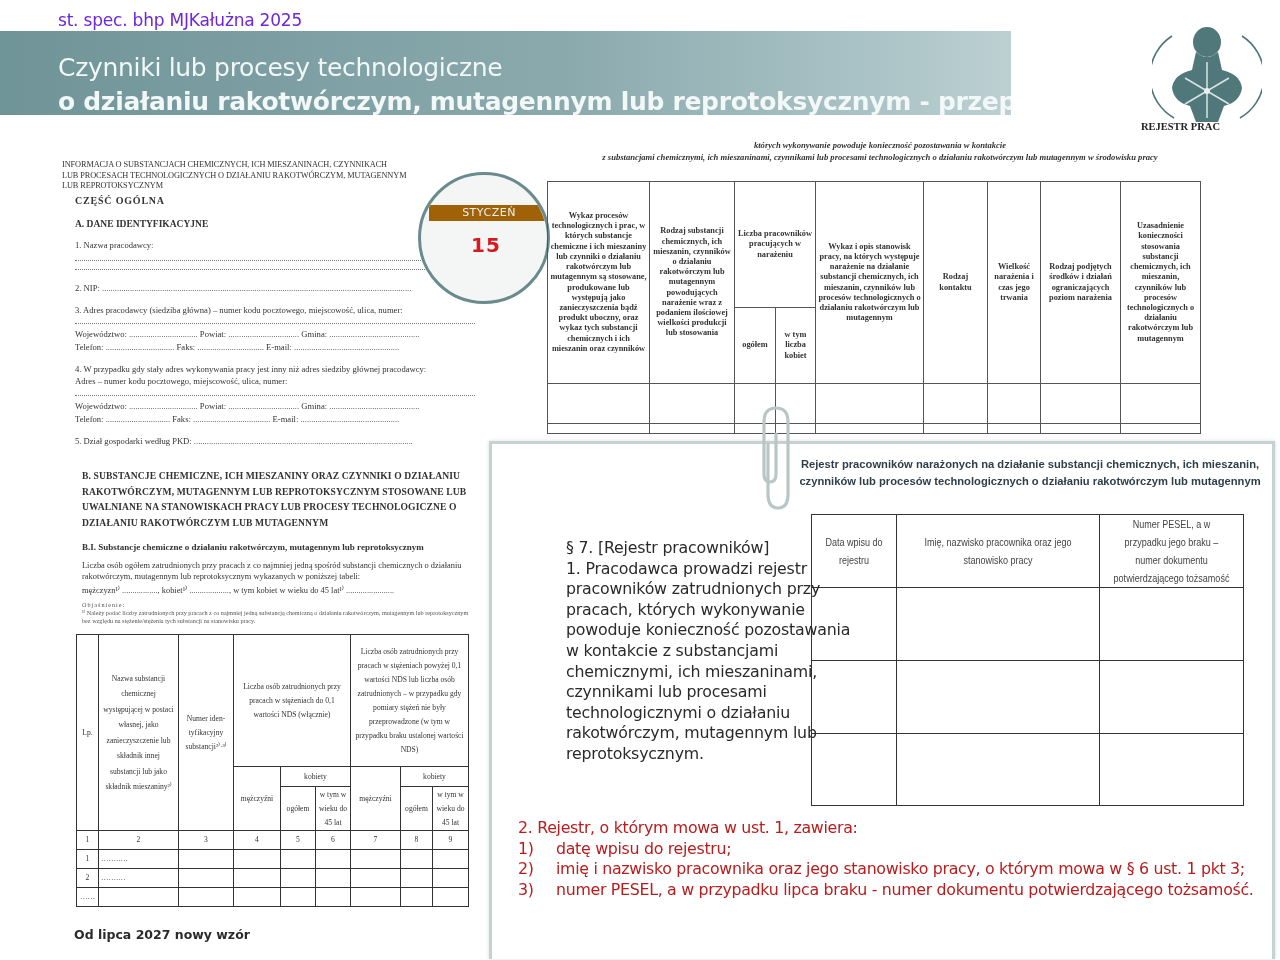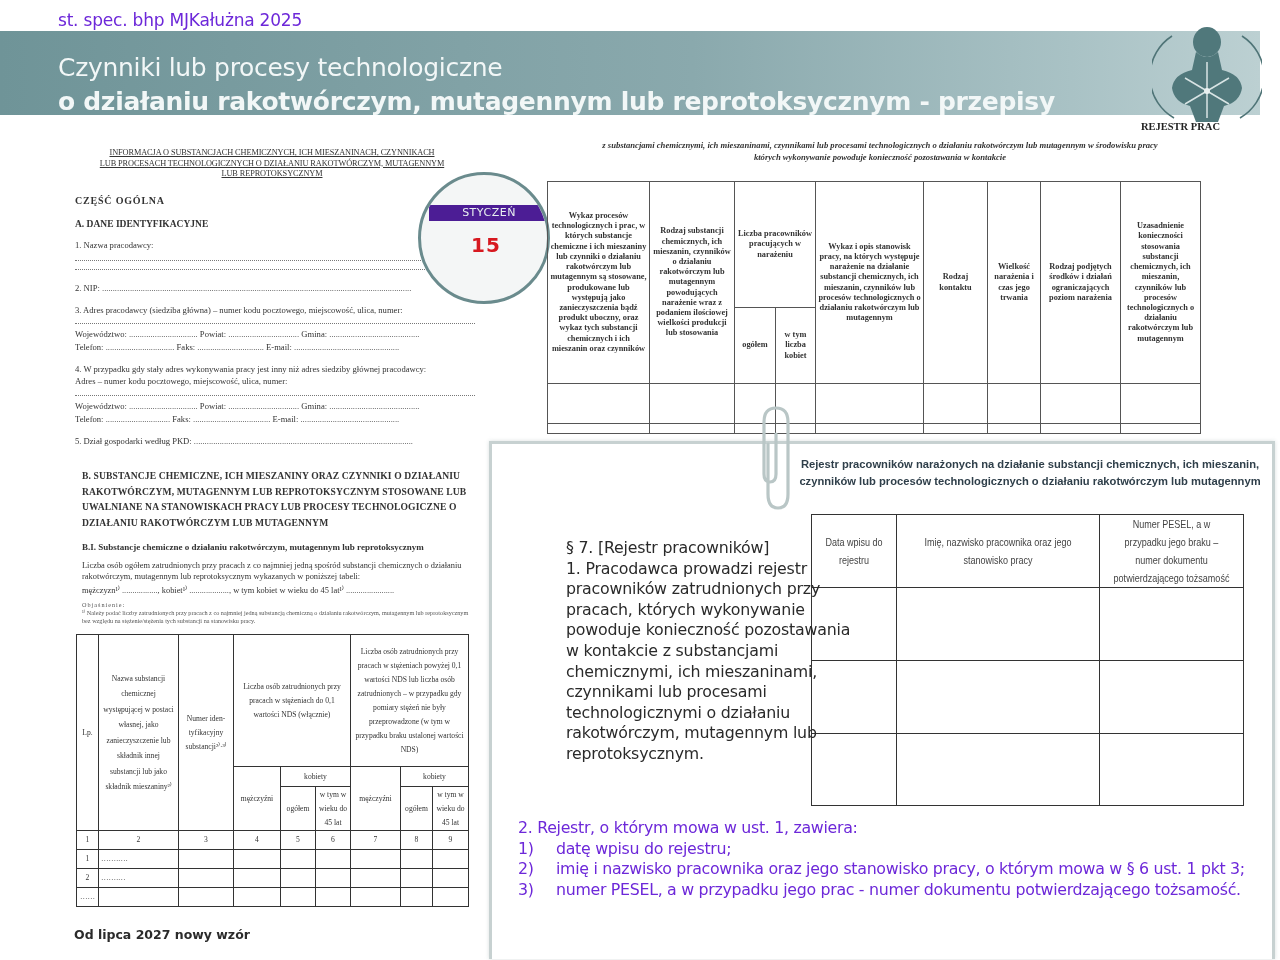--- a/index.html
+++ b/index.html
@@ -1,63 +1,63 @@
 <!DOCTYPE html>
 <html><head>
 <meta charset="utf-8">
 <style>
   * { box-sizing: border-box; margin: 0; padding: 0; }
   html, body { width: 1280px; height: 960px; overflow: hidden; background: #ffffff; }
   body { position: relative; font-family: "Liberation Sans", sans-serif; color: #222; }
 
   .author { position: absolute; left: 58px; top: 10px; font-size: 17px; color: #6d28d9; font-family: "DejaVu Sans", sans-serif; letter-spacing: -0.2px; }
-  .banner { position: absolute; left: 0; top: 31px; width: 1260px; height: 84px;
+  .banner { position: absolute; left: 0; top: 31px; width: 1011px; height: 84px;
     background: linear-gradient(90deg, #6f9498 0%, #8aa9ad 55%, #a9c2c5 85%, #bcd0d2 100%); overflow: hidden; }
   .banner .t1, .banner .t2 { position: absolute; left: 58px; color: #f2f7f7; font-family: "DejaVu Sans", sans-serif; font-size: 25px; font-weight: normal; letter-spacing: -0.3px; white-space: nowrap; }
   .banner .t1 { top: 22px; }
   .banner .t2 { top: 56px; font-weight: bold; }
   .logo { position: absolute; left: 1152px; top: 22px; width: 110px; height: 110px; }
 
   
   .doc-left { position: absolute; left: 62px; top: 140px; width: 420px; font-family: "Liberation Serif", serif; color: #333; }
-  .doc-left .hdr { text-align: center; font-size: 8.3px; line-height: 10.5px; margin-top: 8px; letter-spacing: -0.1px; text-decoration: underline; }
+  .doc-left .hdr { text-align: left; font-size: 8.3px; line-height: 10.5px; margin-top: 20px; letter-spacing: -0.1px; }
   .doc-left .h-part { position: absolute; left: 13px; top: 55px; font-size: 10px; font-weight: bold; letter-spacing: 0.8px; }
   .doc-left .h-a { position: absolute; left: 13px; top: 79px; font-size: 9.5px; font-weight: bold; }
   .doc-left .line { position: absolute; left: 13px; font-size: 8.6px; white-space: nowrap; width: 400px; overflow: hidden; }
   .dots { position: absolute; left: 13px; width: 400px; height: 1px; border-top: 1px dotted #777; }
   .doc-left .hb { position: absolute; left: 20px; top: 328px; font-size: 9.6px; font-weight: bold; line-height: 15.5px; width: 390px; letter-spacing: 0.1px; }
   .doc-left .hbi { position: absolute; left: 20px; top: 402px; font-size: 9px; font-weight: bold; }
   .doc-left .p { position: absolute; left: 20px; font-size: 8.4px; line-height: 11px; width: 395px; }
   .doc-left .small { position: absolute; left: 20px; font-size: 6.2px; line-height: 7.5px; width: 395px; color: #555; }
 
   table.tb { position: absolute; left: 76px; top: 634px; border-collapse: collapse; font-family: "Liberation Serif", serif; color: #333; font-size: 7.6px; }
   table.tb td { border: 1px solid #333; text-align: center; vertical-align: middle; line-height: 14px; padding: 0 2px; }
   .newform { position: absolute; left: 74px; top: 927px; font-family: "DejaVu Sans", sans-serif; font-size: 12.5px; font-weight: bold; color: #2b2b2b; }
 
   
   .stamp { position: absolute; left: 418px; top: 172px; width: 132px; height: 132px; border-radius: 50%; border: 3px solid #6a8b8d; background: #f4f6f6; overflow: hidden; }
-  .stamp .month { position: absolute; left: 8px; top: 30px; width: 120px; height: 16px; background: #4c1d95; color: #e8f0f0; font-size: 11px; text-align: center; line-height: 16px; font-family: "DejaVu Sans", sans-serif; letter-spacing: 0.5px; }
+  .stamp .month { position: absolute; left: 8px; top: 30px; width: 120px; height: 16px; background: #a16207; color: #e8f0f0; font-size: 11px; text-align: center; line-height: 16px; font-family: "DejaVu Sans", sans-serif; letter-spacing: 0.5px; }
   .stamp .day { position: absolute; left: 0; top: 58px; width: 130px; text-align: center; color: #d71920; font-family: "DejaVu Sans", sans-serif; font-weight: bold; font-size: 20px; letter-spacing: 1px; }
 
   
   .rp-title { position: absolute; left: 540px; top: 121px; width: 680px; text-align: right; font-family: "Liberation Serif", serif; font-weight: bold; font-size: 10.5px; color: #222; }
   .rp-sub { position: absolute; left: 545px; top: 139px; width: 670px; text-align: center; font-family: "Liberation Serif", serif; font-style: italic; font-weight: bold; font-size: 8.6px; line-height: 12px; color: #333; }
   table.rp { position: absolute; left: 547px; top: 181px; border-collapse: collapse; font-family: "Liberation Serif", serif; font-weight: bold; color: #333; font-size: 8.3px; }
   table.rp td { border: 1px solid #555; text-align: center; vertical-align: middle; line-height: 10.2px; padding: 0 2px; }
 
   
   .card { position: absolute; left: 489px; top: 441px; width: 786px; height: 518px; background: #fff; border: 3px solid #c7d1d1; border-bottom: none; box-shadow: 0 0 4px rgba(160,175,175,0.4); }
   .clip { position: absolute; left: 756px; top: 404px; width: 40px; height: 108px; }
   .rw-title { position: absolute; left: 790px; top: 456px; width: 480px; text-align: center; font-family: "Liberation Sans", sans-serif; font-weight: bold; font-size: 11.2px; line-height: 17px; color: #2f3f4a; }
   table.rw { position: absolute; left: 811px; top: 514px; border-collapse: collapse; font-family: "Liberation Sans", sans-serif; font-size: 11px; color: #444; }
   table.rw td { border: 1.5px solid #333; text-align: center; vertical-align: middle; line-height: 18px; transform-origin: center; }
   table.rw td span { display: inline-block; transform: scaleX(0.82); }
 
   .para7 { position: absolute; left: 518px; top: 538px; width: 285px; font-family: "DejaVu Sans", sans-serif; font-size: 15.8px; line-height: 20.6px; color: #2a2a2a; letter-spacing: -0.2px; margin-left: 48px; }
-  .para2 { position: absolute; left: 518px; top: 818px; width: 740px; font-family: "DejaVu Sans", sans-serif; font-size: 15.8px; line-height: 20.6px; color: #6d28d9; letter-spacing: -0.3px; }
+  .para2 { position: absolute; left: 518px; top: 818px; width: 740px; font-family: "DejaVu Sans", sans-serif; font-size: 15.8px; line-height: 20.6px; color: #b91c1c; letter-spacing: -0.3px; }
   .para2 .it { display: flex; }
   .para2 .n { width: 38px; flex-shrink: 0; }
 </style>
 </head>
 <body>
 
 <div class="author">st. spec. bhp MJKałużna 2025</div>
 
 <div class="banner">
   <div class="t1">Czynniki lub procesy technologiczne</div>
@@ -176,22 +176,22 @@
 
 <div class="newform">Od lipca 2027 nowy wzór</div>
 
 <div class="stamp">
   <div class="month">STYCZEŃ</div>
   <div class="day">15</div>
 </div>
 
 <div class="rp-title">REJESTR PRAC</div>
 <div class="rp-sub">
+  <div>których wykonywanie powoduje konieczność pozostawania w kontakcie</div>
   <div>z substancjami chemicznymi, ich mieszaninami, czynnikami lub procesami technologicznych o działaniu rakotwórczym lub mutagennym w środowisku pracy</div>
-  <div>których wykonywanie powoduje konieczność pozostawania w kontakcie</div>
 </div>
 <table class="rp">
   <tbody>
       <tr>
     <td rowspan="2" style="width:102px; height:202px">Wykaz procesów technologicznych i prac, w których substancje chemiczne i ich mieszaniny lub czynniki o działaniu rakotwórczym lub mutagennym są stosowane, produkowane lub występują jako zanieczyszczenia bądź produkt uboczny, oraz wykaz tych substancji chemicznych i ich mieszanin oraz czynników</td>
     <td rowspan="2" style="width:85px">Rodzaj substancji chemicznych, ich mieszanin, czynników o działaniu rakotwórczym lub mutagennym powodujących narażenie wraz z podaniem ilościowej wielkości produkcji lub stosowania</td>
     <td colspan="2" style="height:126px">Liczba pracowników pracujących w narażeniu</td>
     <td rowspan="2" style="width:108px">Wykaz i opis stanowisk pracy, na których występuje narażenie na działanie substancji chemicznych, ich mieszanin, czynników lub procesów technologicznych o działaniu rakotwórczym lub mutagennym</td>
     <td rowspan="2" style="width:64px">Rodzaj kontaktu</td>
     <td rowspan="2" style="width:53px">Wielkość narażenia i czas jego trwania</td>
@@ -268,15 +268,15 @@
   <div class="it">
     <span class="n">1)</span>
     <span>datę wpisu do rejestru;</span>
   </div>
   <div class="it">
     <span class="n">2)</span>
     <span> imię i nazwisko pracownika oraz jego stanowisko pracy, o którym mowa w § 6 ust. 1 pkt 3;</span>
   </div>
   <div class="it">
     <span class="n">3)</span>
-    <span>numer PESEL, a w przypadku jego prac - numer dokumentu potwierdzającego tożsamość.</span>
+    <span>numer PESEL, a w przypadku lipca braku - numer dokumentu potwierdzającego tożsamość.</span>
   </div>
 </div>
 
 </body></html>

